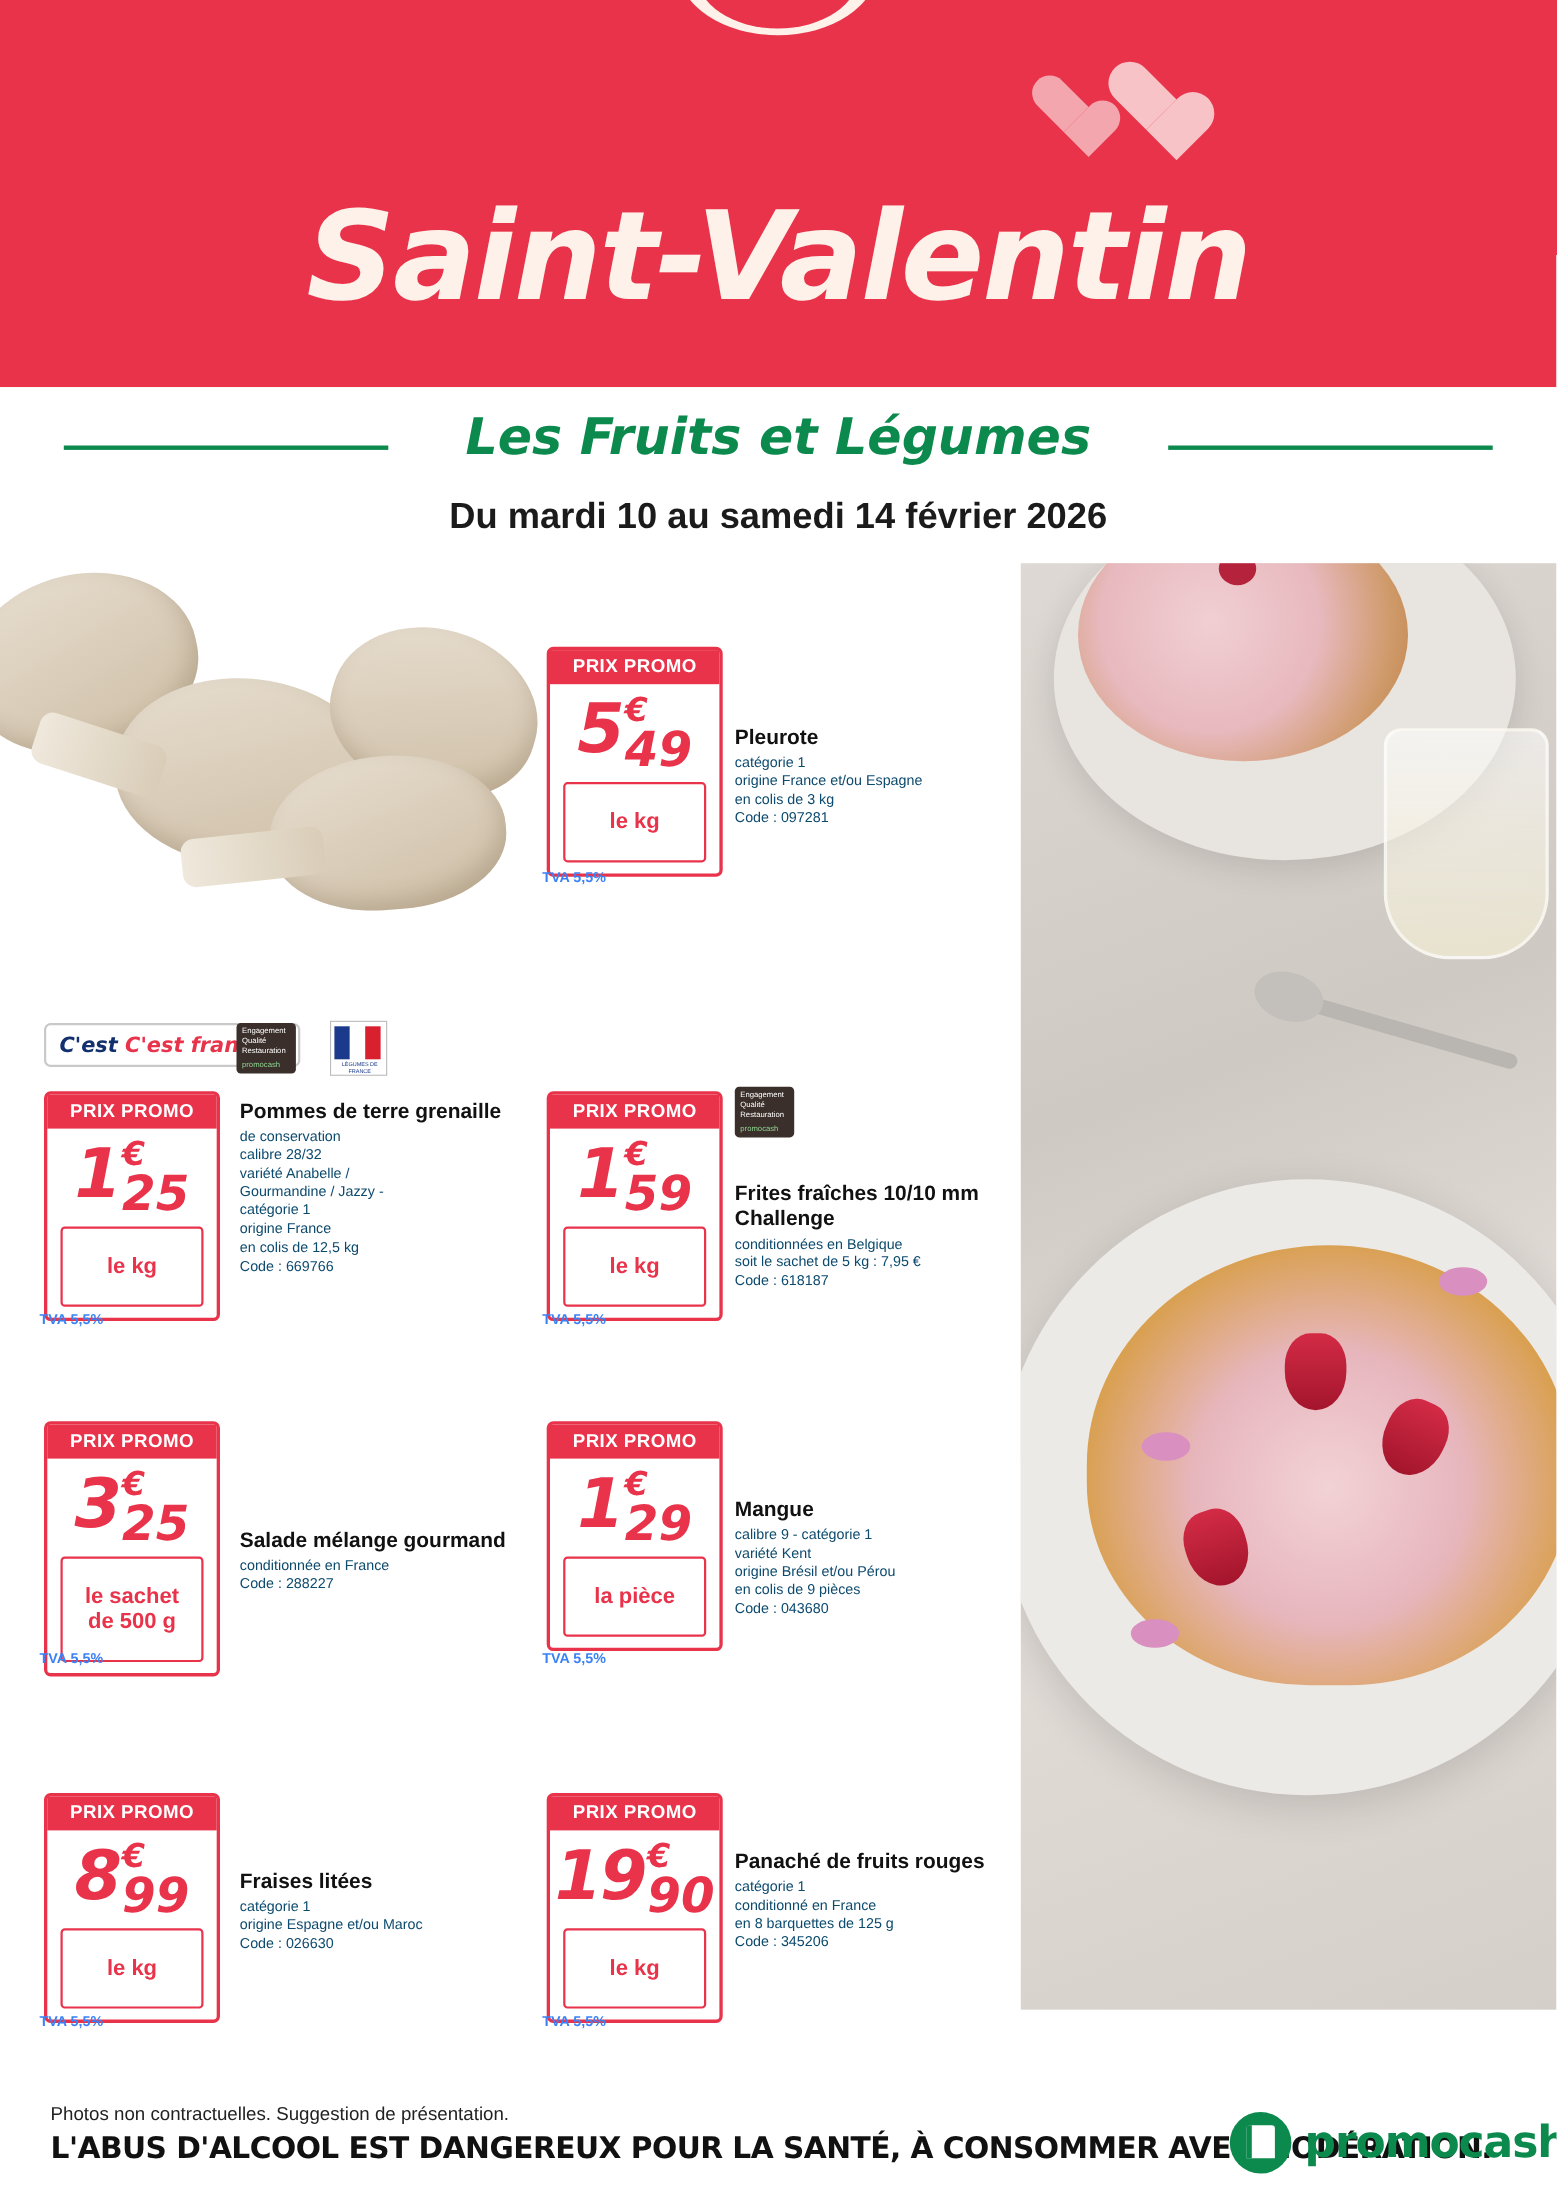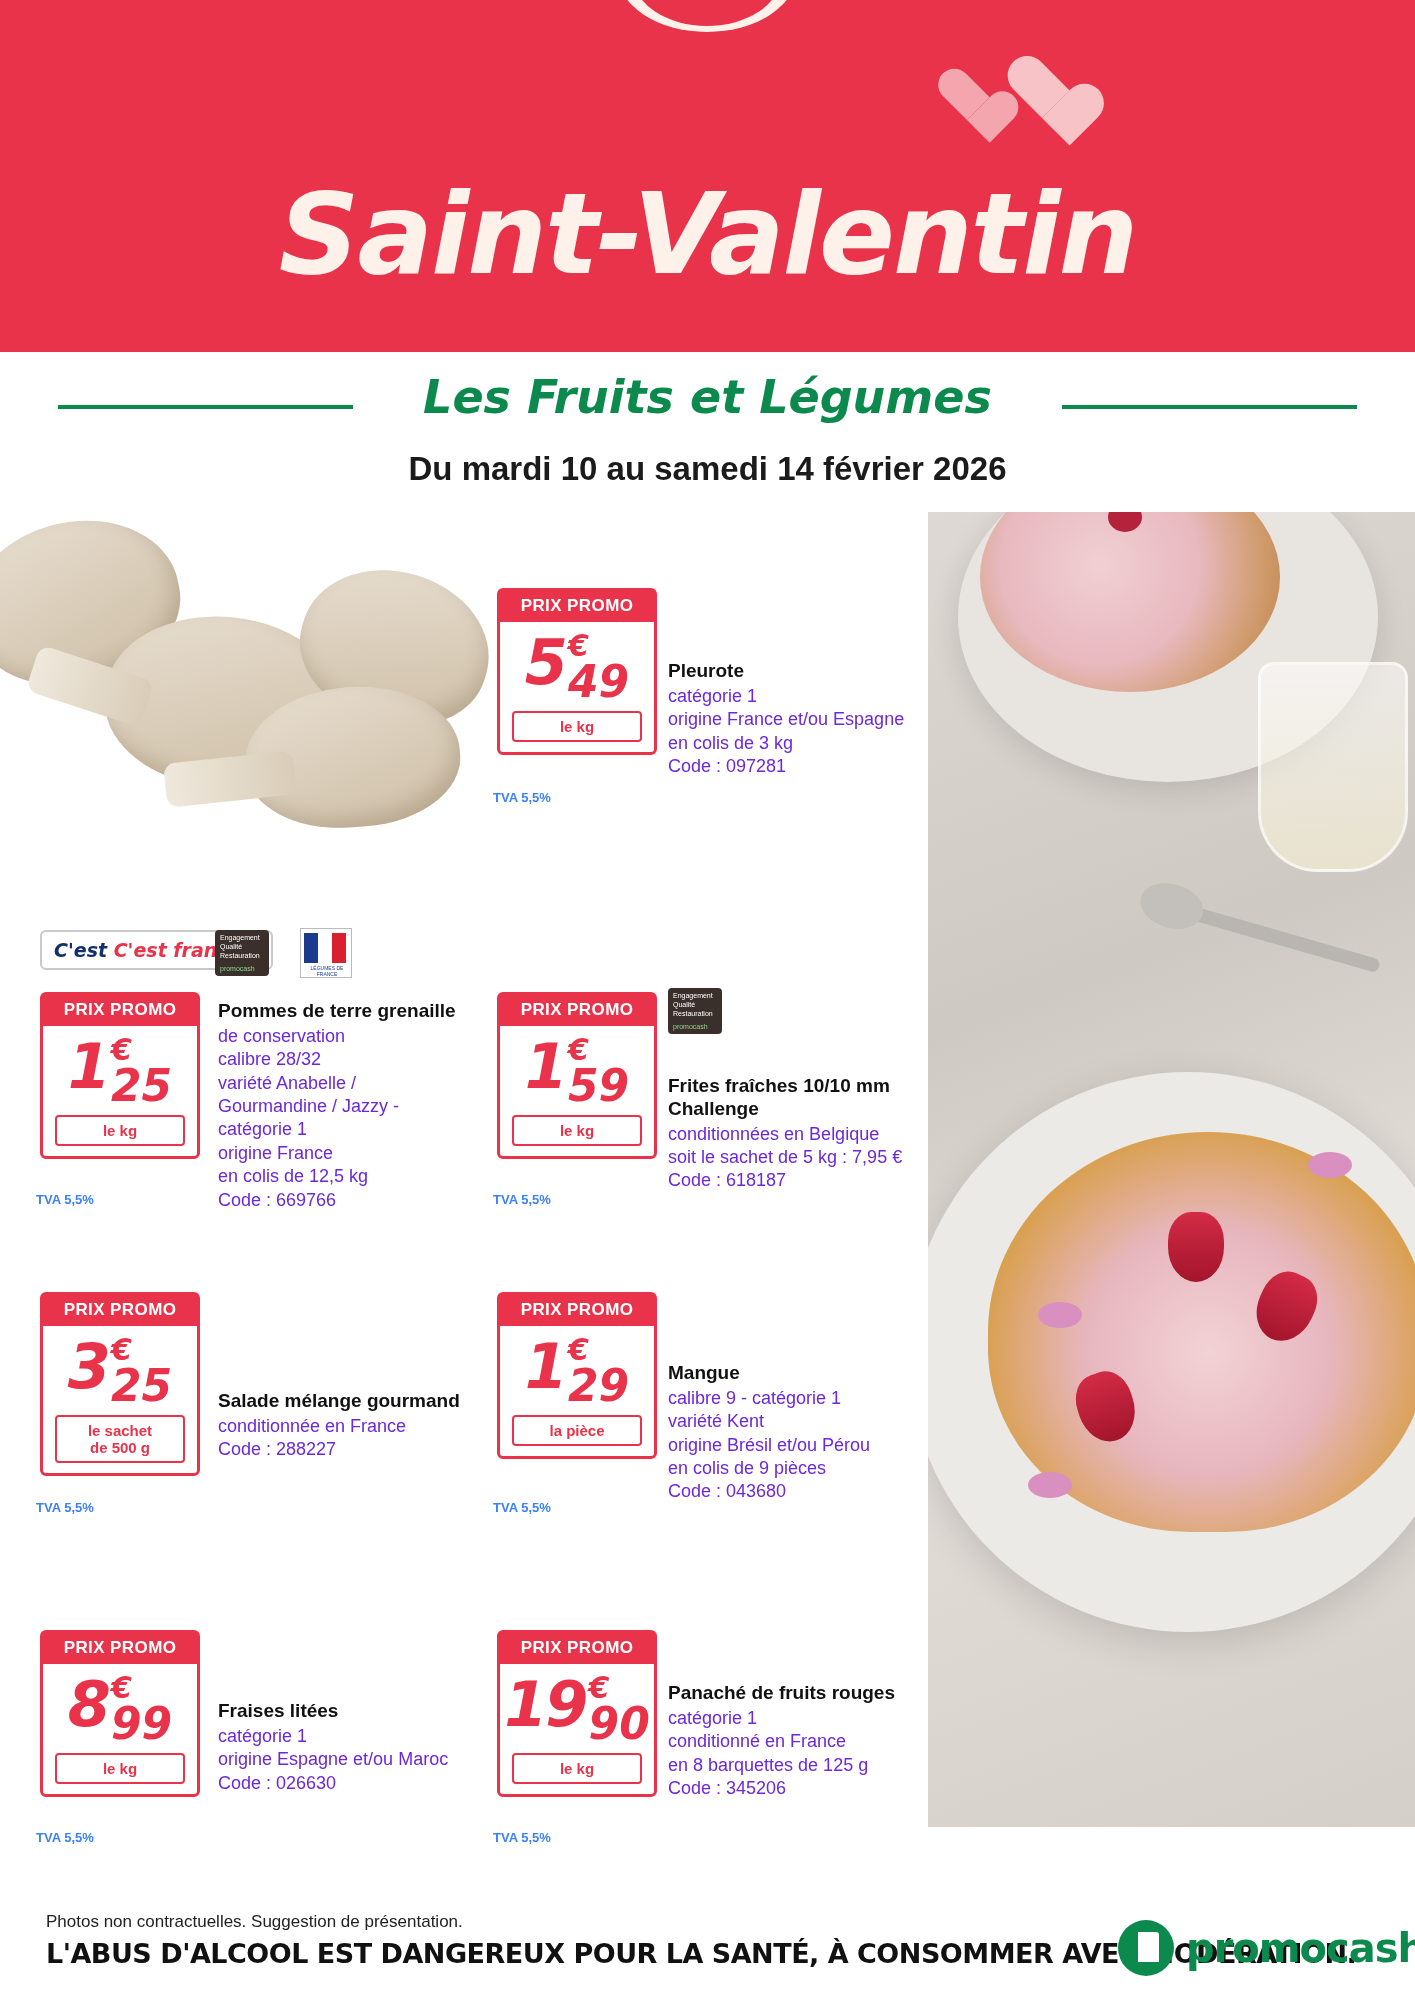--- a/index.html
+++ b/index.html
@@ -159,32 +159,32 @@
     font-weight: bold; font-style: italic;
     line-height: 1; padding: 10px 0 6px;
     display: flex; justify-content: center; align-items: flex-start;
   }
   .price .big { font-size: 62px; letter-spacing: -2px; }
   .price .sup { display: flex; flex-direction: column; align-items: flex-start; margin-left: 2px; }
   .price .eur { font-size: 30px; line-height: .9; }
   .price .cents { font-size: 44px; line-height: .95; margin-top: 2px; }
   .unit {
     margin: 2px 12px 0; border: 2px solid #e8334a; border-radius: 4px;
-    color: #e8334a; font-size: 15px; font-weight: bold; padding: 5px 2px;
+    color: #e8334a; font-size: 20px; font-weight: bold; padding: 23px 2px;
     line-height: 1.15;
   }
   .tva {
     position: absolute; font-size: 13px; color: #3b82f6; font-weight: bold;
   }
   .desc { position: absolute; }
   .desc .name {
     font-size: 19px; font-weight: bold; color: #111; line-height: 1.2;
   }
   .desc .lines {
-    font-size: 18px; color: #6d28d9; line-height: 1.3; margin-top: 2px;
+    font-size: 13px; color: #0c4a6e; line-height: 1.3; margin-top: 2px;
   }
 
   
   .badge-fr {
     position: absolute; border: 2px solid #c9c9c9; border-radius: 6px;
     background:#fff; font-family:"DejaVu Sans", sans-serif;
     font-style: italic; font-weight: bold; font-size: 19px;
     padding: 7px 12px; color:#111;
   }
   .badge-fr .bleu { color:#12306e; }

